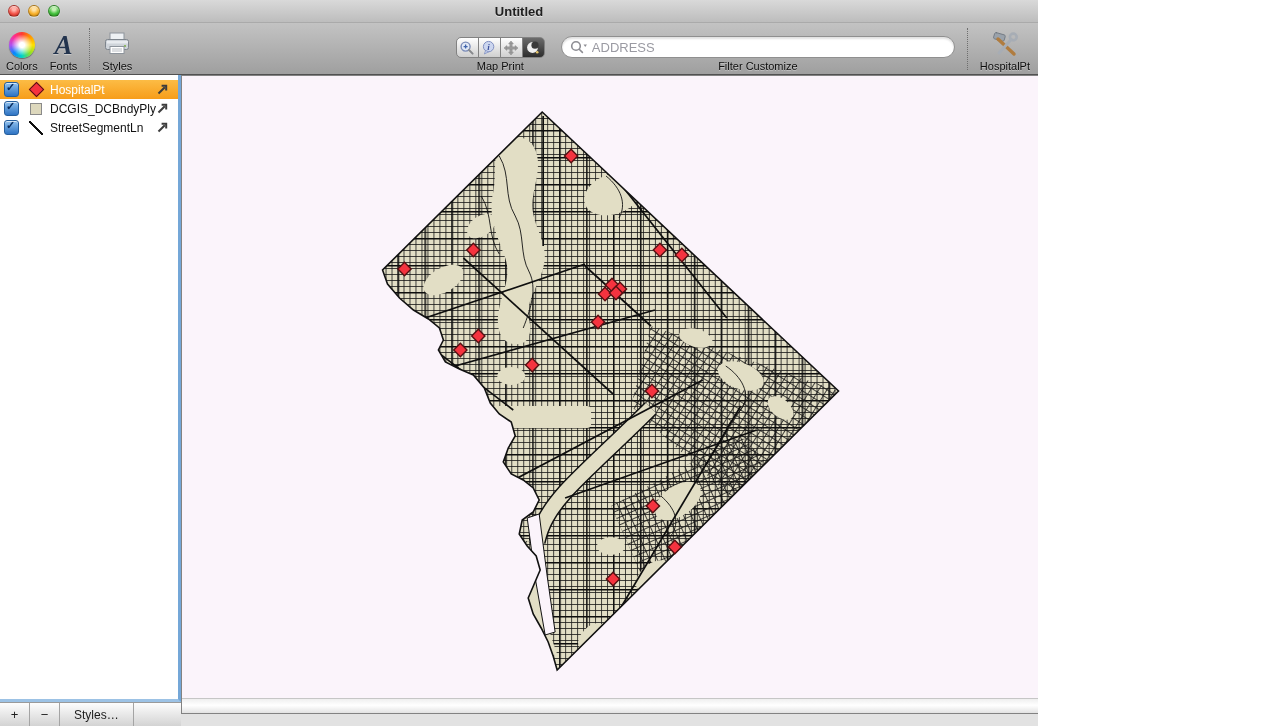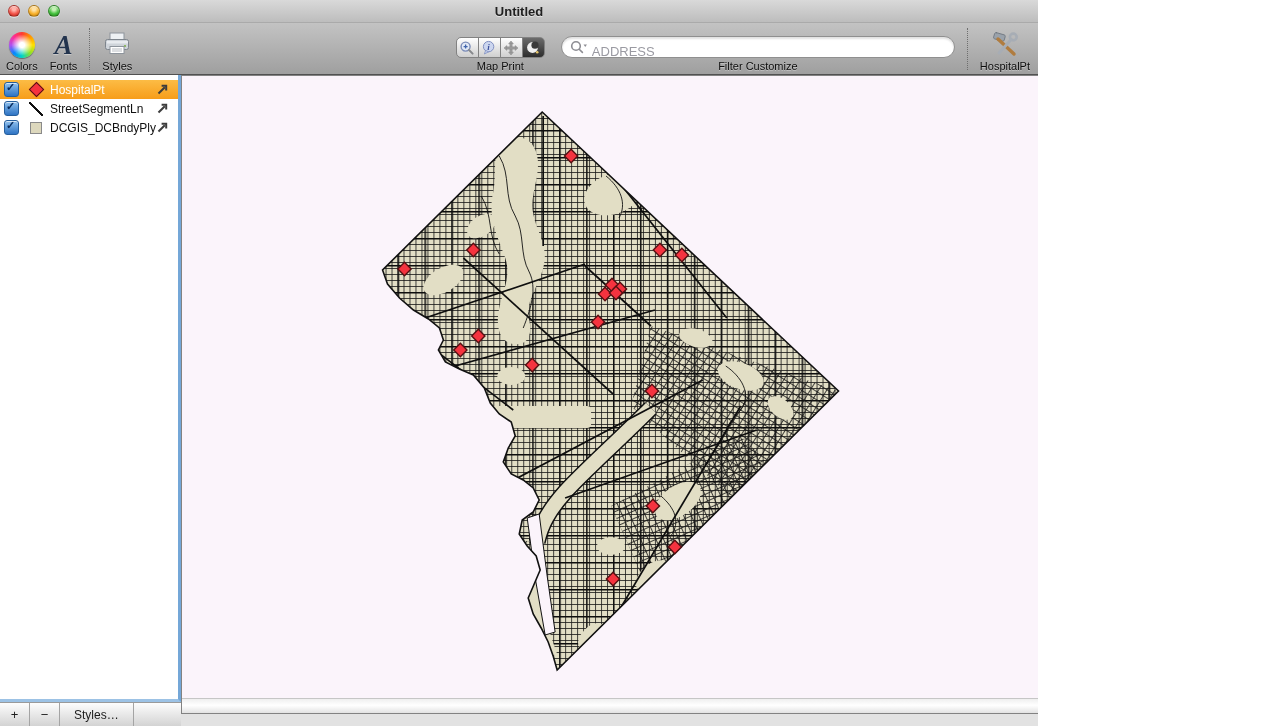--- a/index.html
+++ b/index.html
@@ -35,21 +35,21 @@
        margin-left:-1px;display:flex;align-items:center;justify-content:center;box-sizing:border-box;}
   .seg:first-child{border-radius:5px 0 0 5px;margin-left:0;}
   .seg:last-child{border-radius:0 5px 5px 0;}
   .seg.selected{background:linear-gradient(#6b6b6b,#2d2d2d);}
 
   
   .searchwrap{display:flex;flex-direction:column;align-items:center;gap:2px;}
   .searchfield{width:394px;height:22px;background:#fff;border:1px solid #8f8f8f;border-radius:12px;
     display:flex;align-items:center;padding:0 8px;box-sizing:border-box;box-shadow:inset 0 2px 2px rgba(0,0,0,.12);}
   .searchfield input{flex:1;border:none;outline:none;background:transparent;font-size:13px;color:#333;
-    font-family:"Liberation Sans",sans-serif;padding:8px 0 0 4px;}
+    font-family:"Liberation Sans",sans-serif;padding:0 0 0 4px;}
   .searchfield input::placeholder{color:#9a9aa2;}
 
   
   .content{display:flex;height:651px;background:#e2e2e2;}
 
   
   .sidebar{width:352px;display:flex;flex-direction:column;background:#fff;}
   .layerlist{flex:1;background:#fff;border-right:3px solid #74a7d8;border-bottom:3px solid #9cc2e5;
              overflow:hidden;padding-top:5px;box-sizing:border-box;}
   .layer-row{height:19px;display:flex;align-items:center;padding-left:4px;font-size:12px;color:#111;}
@@ -214,36 +214,36 @@
             <span class="goarrow">
               <svg width="13" height="13" viewBox="0 0 13 13">
                 <path d="M2.5 10.5L8.8 4.2" stroke="#3c3c3c" stroke-width="2" fill="none"></path>
                 <path d="M5.6 2.8H10.2V7.4" fill="none" stroke="#3c3c3c" stroke-width="2"></path>
               </svg>
             </span>
           </div>
           <div class="layer-row">
             <span class="cb"></span>
             <span class="swatchbox">
-              <span class="sw-line"></span>
-            </span>
-            <span class="lname">StreetSegmentLn</span>
+              <span class="sw-polygon"></span>
+            </span>
+            <span class="lname">DCGIS_DCBndyPly</span>
             <span class="goarrow">
               <svg width="13" height="13" viewBox="0 0 13 13">
                 <path d="M2.5 10.5L8.8 4.2" stroke="#3c3c3c" stroke-width="2" fill="none"></path>
                 <path d="M5.6 2.8H10.2V7.4" fill="none" stroke="#3c3c3c" stroke-width="2"></path>
               </svg>
             </span>
           </div>
           <div class="layer-row">
             <span class="cb"></span>
             <span class="swatchbox">
-              <span class="sw-polygon"></span>
-            </span>
-            <span class="lname">DCGIS_DCBndyPly</span>
+              <span class="sw-line"></span>
+            </span>
+            <span class="lname">StreetSegmentLn</span>
             <span class="goarrow">
               <svg width="13" height="13" viewBox="0 0 13 13">
                 <path d="M2.5 10.5L8.8 4.2" stroke="#3c3c3c" stroke-width="2" fill="none"></path>
                 <path d="M5.6 2.8H10.2V7.4" fill="none" stroke="#3c3c3c" stroke-width="2"></path>
               </svg>
             </span>
           </div>
         </div>
       <div class="layerbar">
         <div class="bbtn">+</div>

